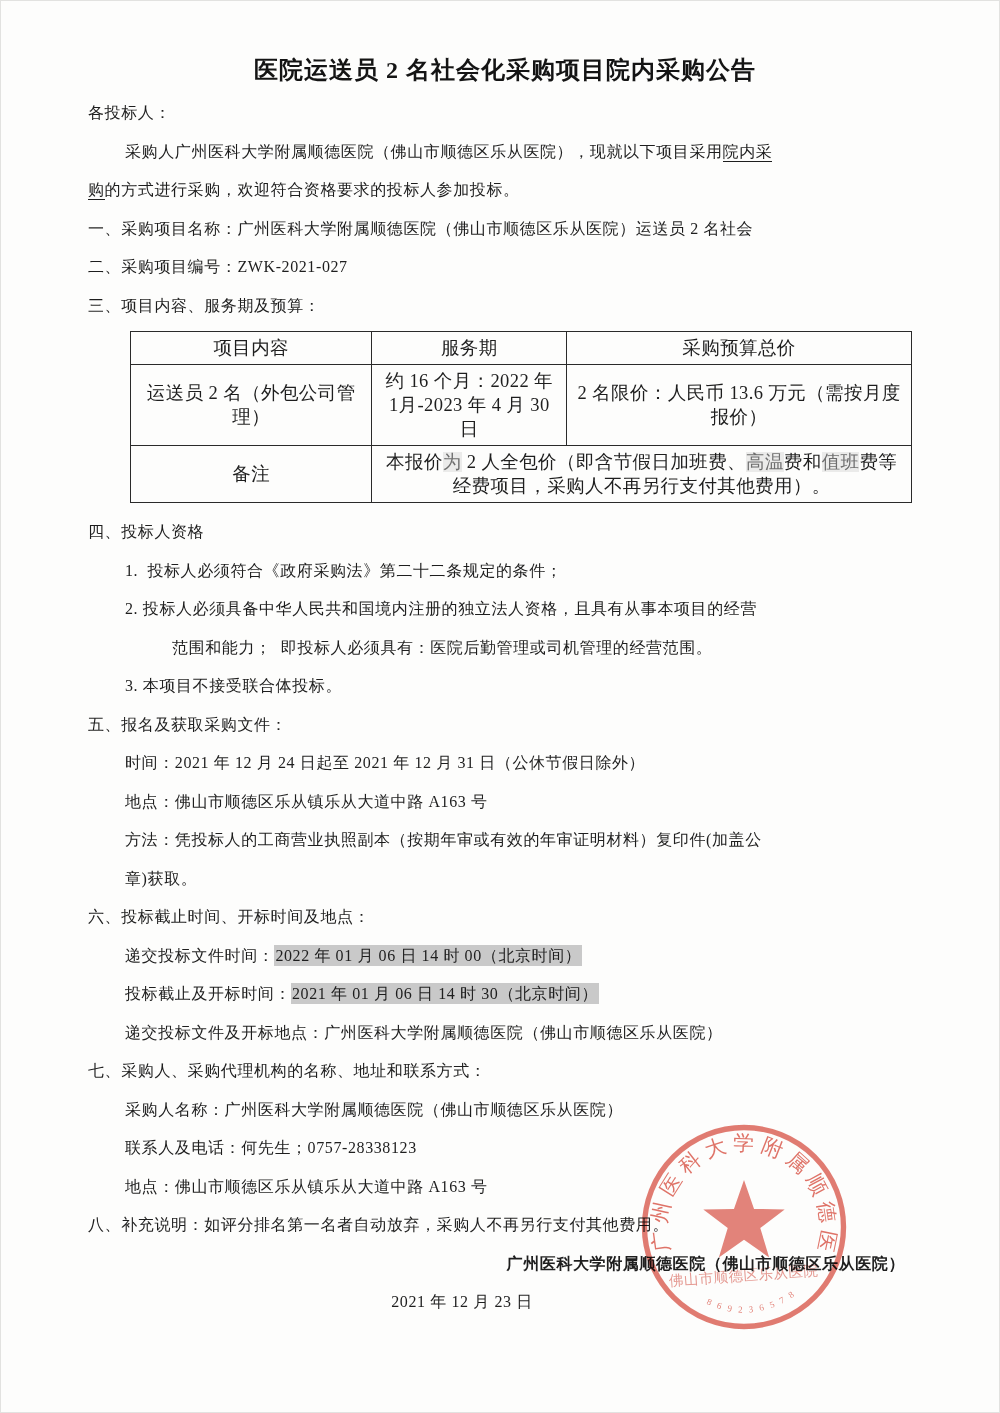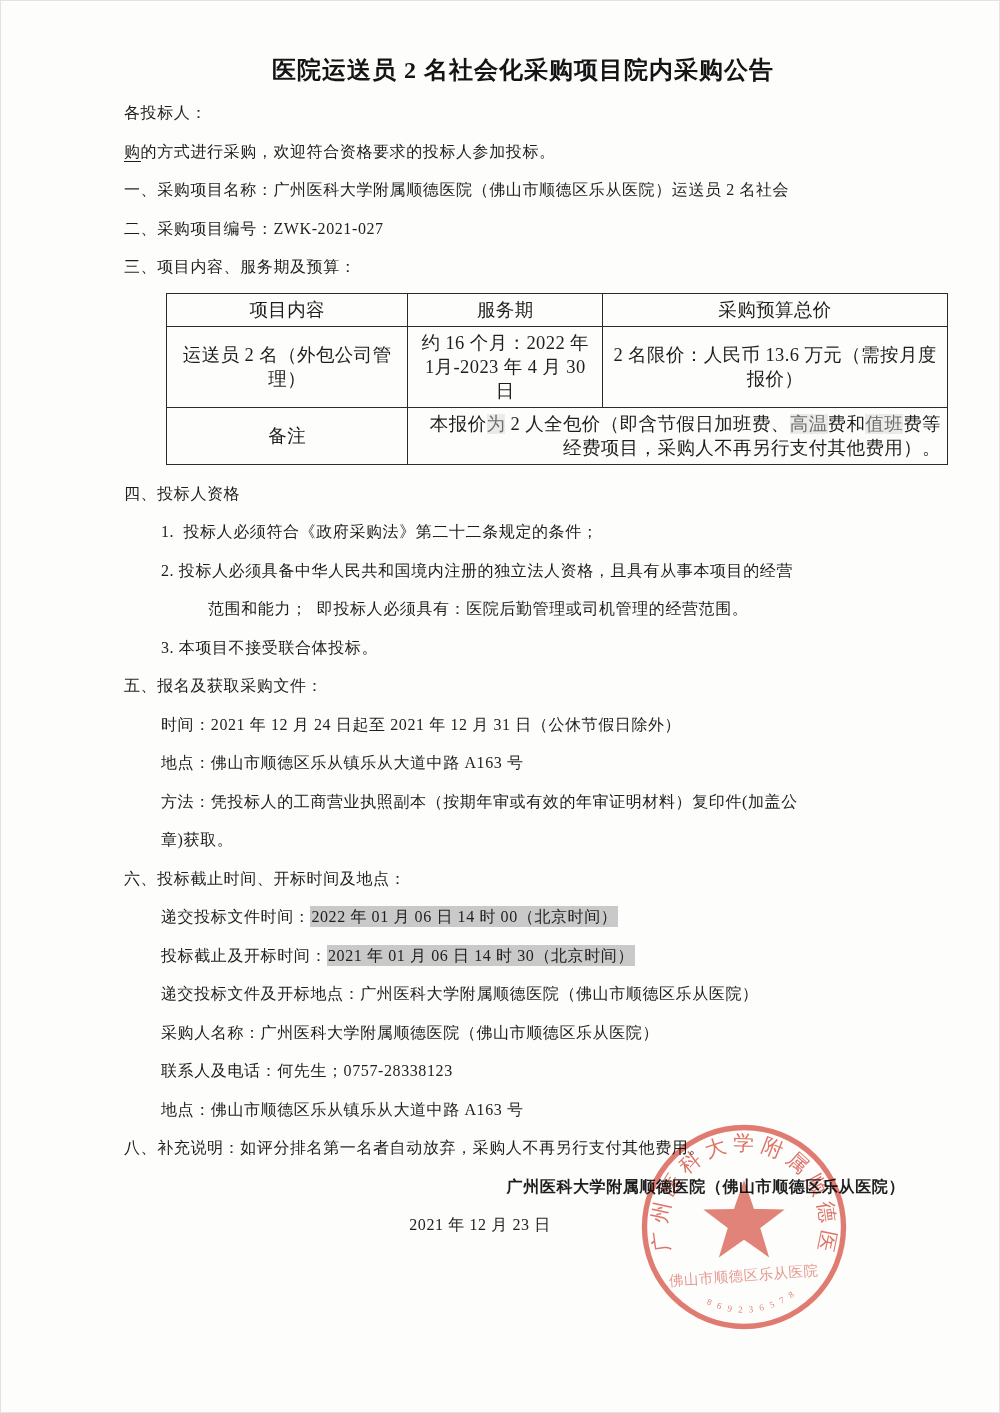--- a/index.html
+++ b/index.html
@@ -5,21 +5,21 @@
   html,body{margin:0;padding:0;}
   body{
     width:1000px;height:1413px;
     background:#fdfdfc;
     font-family:"Liberation Serif","DejaVu Serif",serif;
     color:#1e1e1e;
     position:relative;
     box-shadow:inset 0 0 0 1px #e2e2e0;
     overflow:hidden;
   }
-  .page{padding:50px 78px 0 88px;position:relative;margin-left:36px;}
+  .page{padding:50px 78px 0 88px;position:relative;}
   .title{
     text-align:center;font-size:24px;font-weight:bold;
     letter-spacing:1px;line-height:40px;margin-bottom:4px;
     color:#141414;
   }
   .ln{font-size:16px;line-height:38.5px;letter-spacing:0.6px;white-space:pre-wrap;}
   .ind1{padding-left:37px;}   
   .ind-num{padding-left:37px;}
   .ind-sub{padding-left:37px;}
   .ind-deep{padding-left:175px;}
@@ -32,38 +32,39 @@
     table-layout:fixed;width:782px;
   }
   table.spec th,table.spec td{
     border:1.6px solid #2a2a2a;
     font-size:18.5px;line-height:24px;letter-spacing:0.4px;
     padding:4px 6px;font-weight:normal;vertical-align:middle;
   }
   table.spec th{text-align:center;}
   .c-content{width:238px;} .c-term{width:192px;} .c-budget{width:340px;}
   .td-center{text-align:center;}
-  .td-left{text-align:right;}
+  .td-left{text-align:center;}
   .footer-org{text-align:right;padding-right:17px;font-weight:bold;}
   .footer-date{text-align:center;padding-right:86px;}
   .stamp{
     position:absolute;left:637px;top:1120px;width:214px;height:214px;
     mix-blend-mode:multiply;opacity:0.92;
     pointer-events:none;
   }
 </style>
 </head>
 <body>
 
 <div class="page">
 
   <div class="title">医院运送员 2 名社会化采购项目院内采购公告</div>
 
   <div class="ln">各投标人：</div>
 
+  <div class="ln ind1"><span>采购人广州医科大学附属顺德医院（佛山市顺德区乐从医院），现就以下项目采用</span><span class="u">院内采</span></div>
   <div class="ln"><span class="u">购</span><span>的方式进行采购，欢迎符合资格要求的投标人参加投标。</span></div>
 
   <div class="ln"><span>一、采购项目名称：</span><span>广州医科大学附属顺德医院（佛山市顺德区乐从医院）运送员 2 名社会</span></div>
 
   <div class="ln">二、采购项目编号：ZWK-2021-027</div>
   <div class="ln">三、项目内容、服务期及预算：</div>
 
   <table class="spec">
     <colgroup>
         <col class="c-content">
@@ -98,20 +99,21 @@
   <div class="ln ind-sub">时间：2021 年 12 月 24 日起至 2021 年 12 月 31 日（公休节假日除外）</div>
   <div class="ln ind-sub">地点：佛山市顺德区乐从镇乐从大道中路 A163 号</div>
   <div class="ln ind-sub">方法：凭投标人的工商营业执照副本（按期年审或有效的年审证明材料）复印件(加盖公</div>
   <div class="ln ind-sub">章)获取。</div>
 
   <div class="ln">六、投标截止时间、开标时间及地点：</div>
   <div class="ln ind-sub"><span>递交投标文件时间：</span><span class="hl">2022 年 01 月 06 日 14 时 00（北京时间）</span></div>
   <div class="ln ind-sub"><span>投标截止及开标时间：</span><span class="hl">2021 年 01 月 06 日 14 时 30（北京时间）</span></div>
   <div class="ln ind-sub">递交投标文件及开标地点：广州医科大学附属顺德医院（佛山市顺德区乐从医院）</div>
 
+  <div class="ln">七、采购人、采购代理机构的名称、地址和联系方式：</div>
   <div class="ln ind-sub">采购人名称：广州医科大学附属顺德医院（佛山市顺德区乐从医院）</div>
   <div class="ln ind-sub">联系人及电话：何先生；0757-28338123</div>
   <div class="ln ind-sub">地点：佛山市顺德区乐从镇乐从大道中路 A163 号</div>
 
   <div class="ln">八、补充说明：如评分排名第一名者自动放弃，采购人不再另行支付其他费用。</div>
 
   <div class="ln footer-org">广州医科大学附属顺德医院（佛山市顺德区乐从医院）</div>
   <div class="ln footer-date">2021 年 12 月 23 日</div>
 
 </div>

